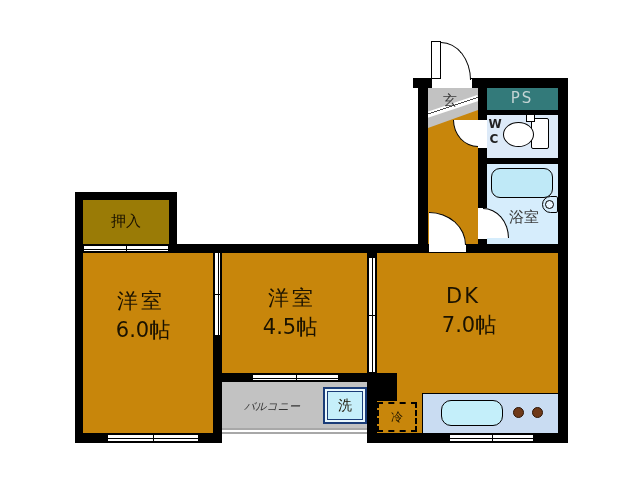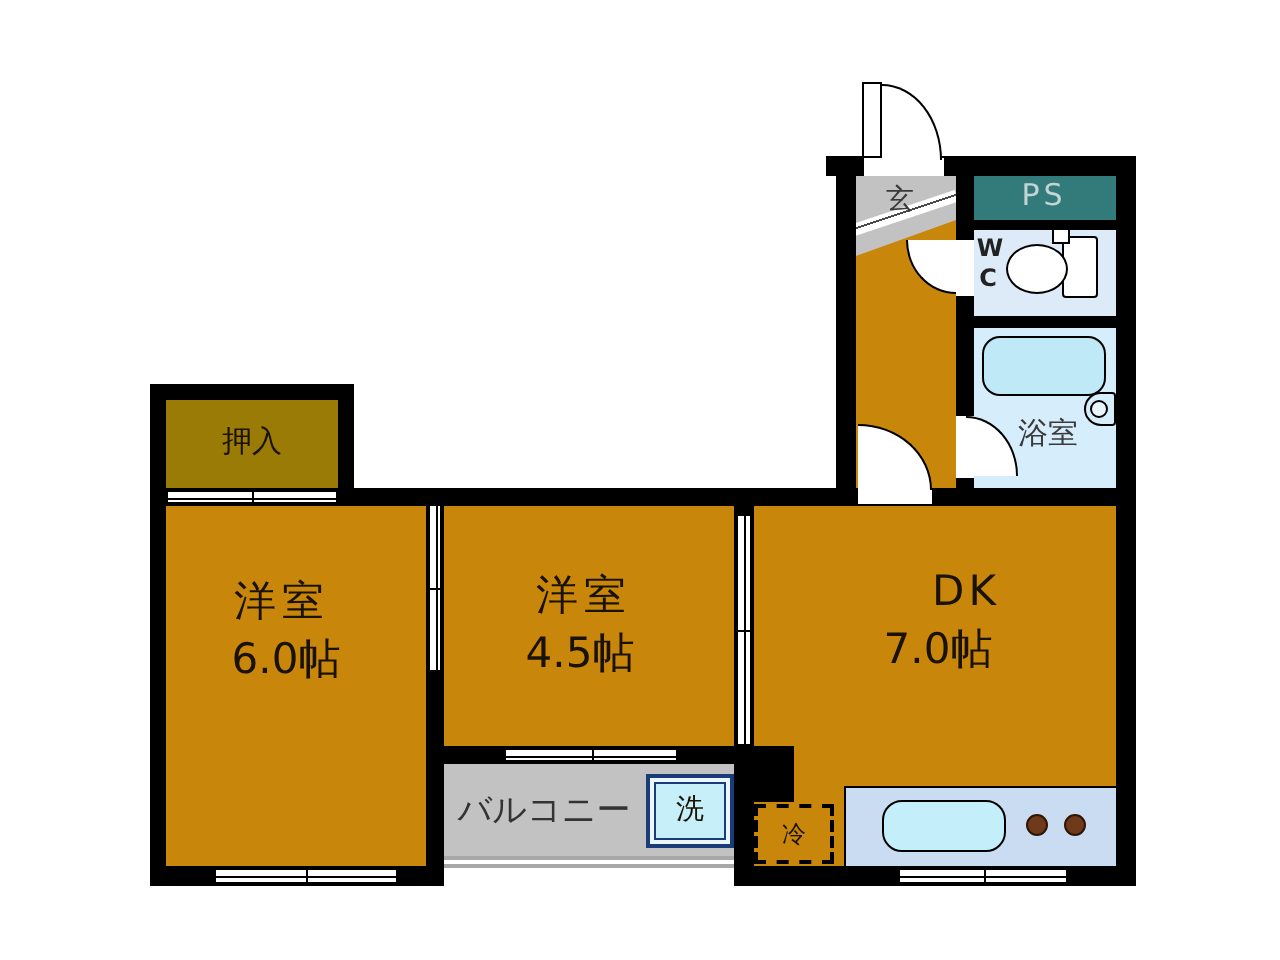--- a/index.html
+++ b/index.html
@@ -128,24 +128,24 @@
 
   <div class="abs" style="left:377px;top:402px;width:40px;height:30px;border:2px dashed #000;box-sizing:border-box;"></div>
 
   <div class="abs" style="left:323px;top:387px;width:44px;height:37px;background:#C6EFFA;border:2px solid #1A3C78;box-shadow:inset 0 0 0 2px #EAF8FD,inset 0 0 0 3px #1A3C78;box-sizing:border-box;"></div>
 
   <div class="lbl" style="left:126px;top:221px;font-size:15px;">押入</div>
   <div class="lbl" style="left:141px;top:301px;font-size:21px;letter-spacing:3px;">洋室</div>
   <div class="lbl" style="left:143px;top:330px;font-size:21px;">6.0帖</div>
   <div class="lbl" style="left:292px;top:298px;font-size:21px;letter-spacing:3px;">洋室</div>
   <div class="lbl" style="left:290px;top:327px;font-size:21px;">4.5帖</div>
-  <div class="lbl" style="left:483px;top:296px;font-size:21px;letter-spacing:2px;">DK</div>
+  <div class="lbl" style="left:463px;top:296px;font-size:21px;letter-spacing:2px;">DK</div>
   <div class="lbl" style="left:469px;top:325px;font-size:21px;">7.0帖</div>
   <div class="lbl" style="left:450px;top:100px;font-size:14px;color:#3A3A3A;">玄</div>
   <div class="lbl" style="left:522px;top:98px;font-size:15px;color:#C4D4D4;letter-spacing:2px;">PS</div>
   <div class="lbl" style="left:495px;top:124px;font-size:12px;font-weight:bold;color:#222;">W</div>
   <div class="lbl" style="left:494px;top:139px;font-size:12px;font-weight:bold;color:#222;">C</div>
   <div class="lbl" style="left:524px;top:217px;font-size:15px;color:#3A3A3A;">浴室</div>
-  <div class="lbl" style="left:272px;top:406px;font-size:17px;color:#333;">バルコニー</div>
+  <div class="lbl" style="left:272px;top:406px;font-size:11px;color:#333;font-style:italic;">バルコニー</div>
   <div class="lbl" style="left:345px;top:405px;font-size:14px;">洗</div>
   <div class="lbl" style="left:397px;top:417px;font-size:12px;">冷</div>
 
 </div>
 
 </body></html>

